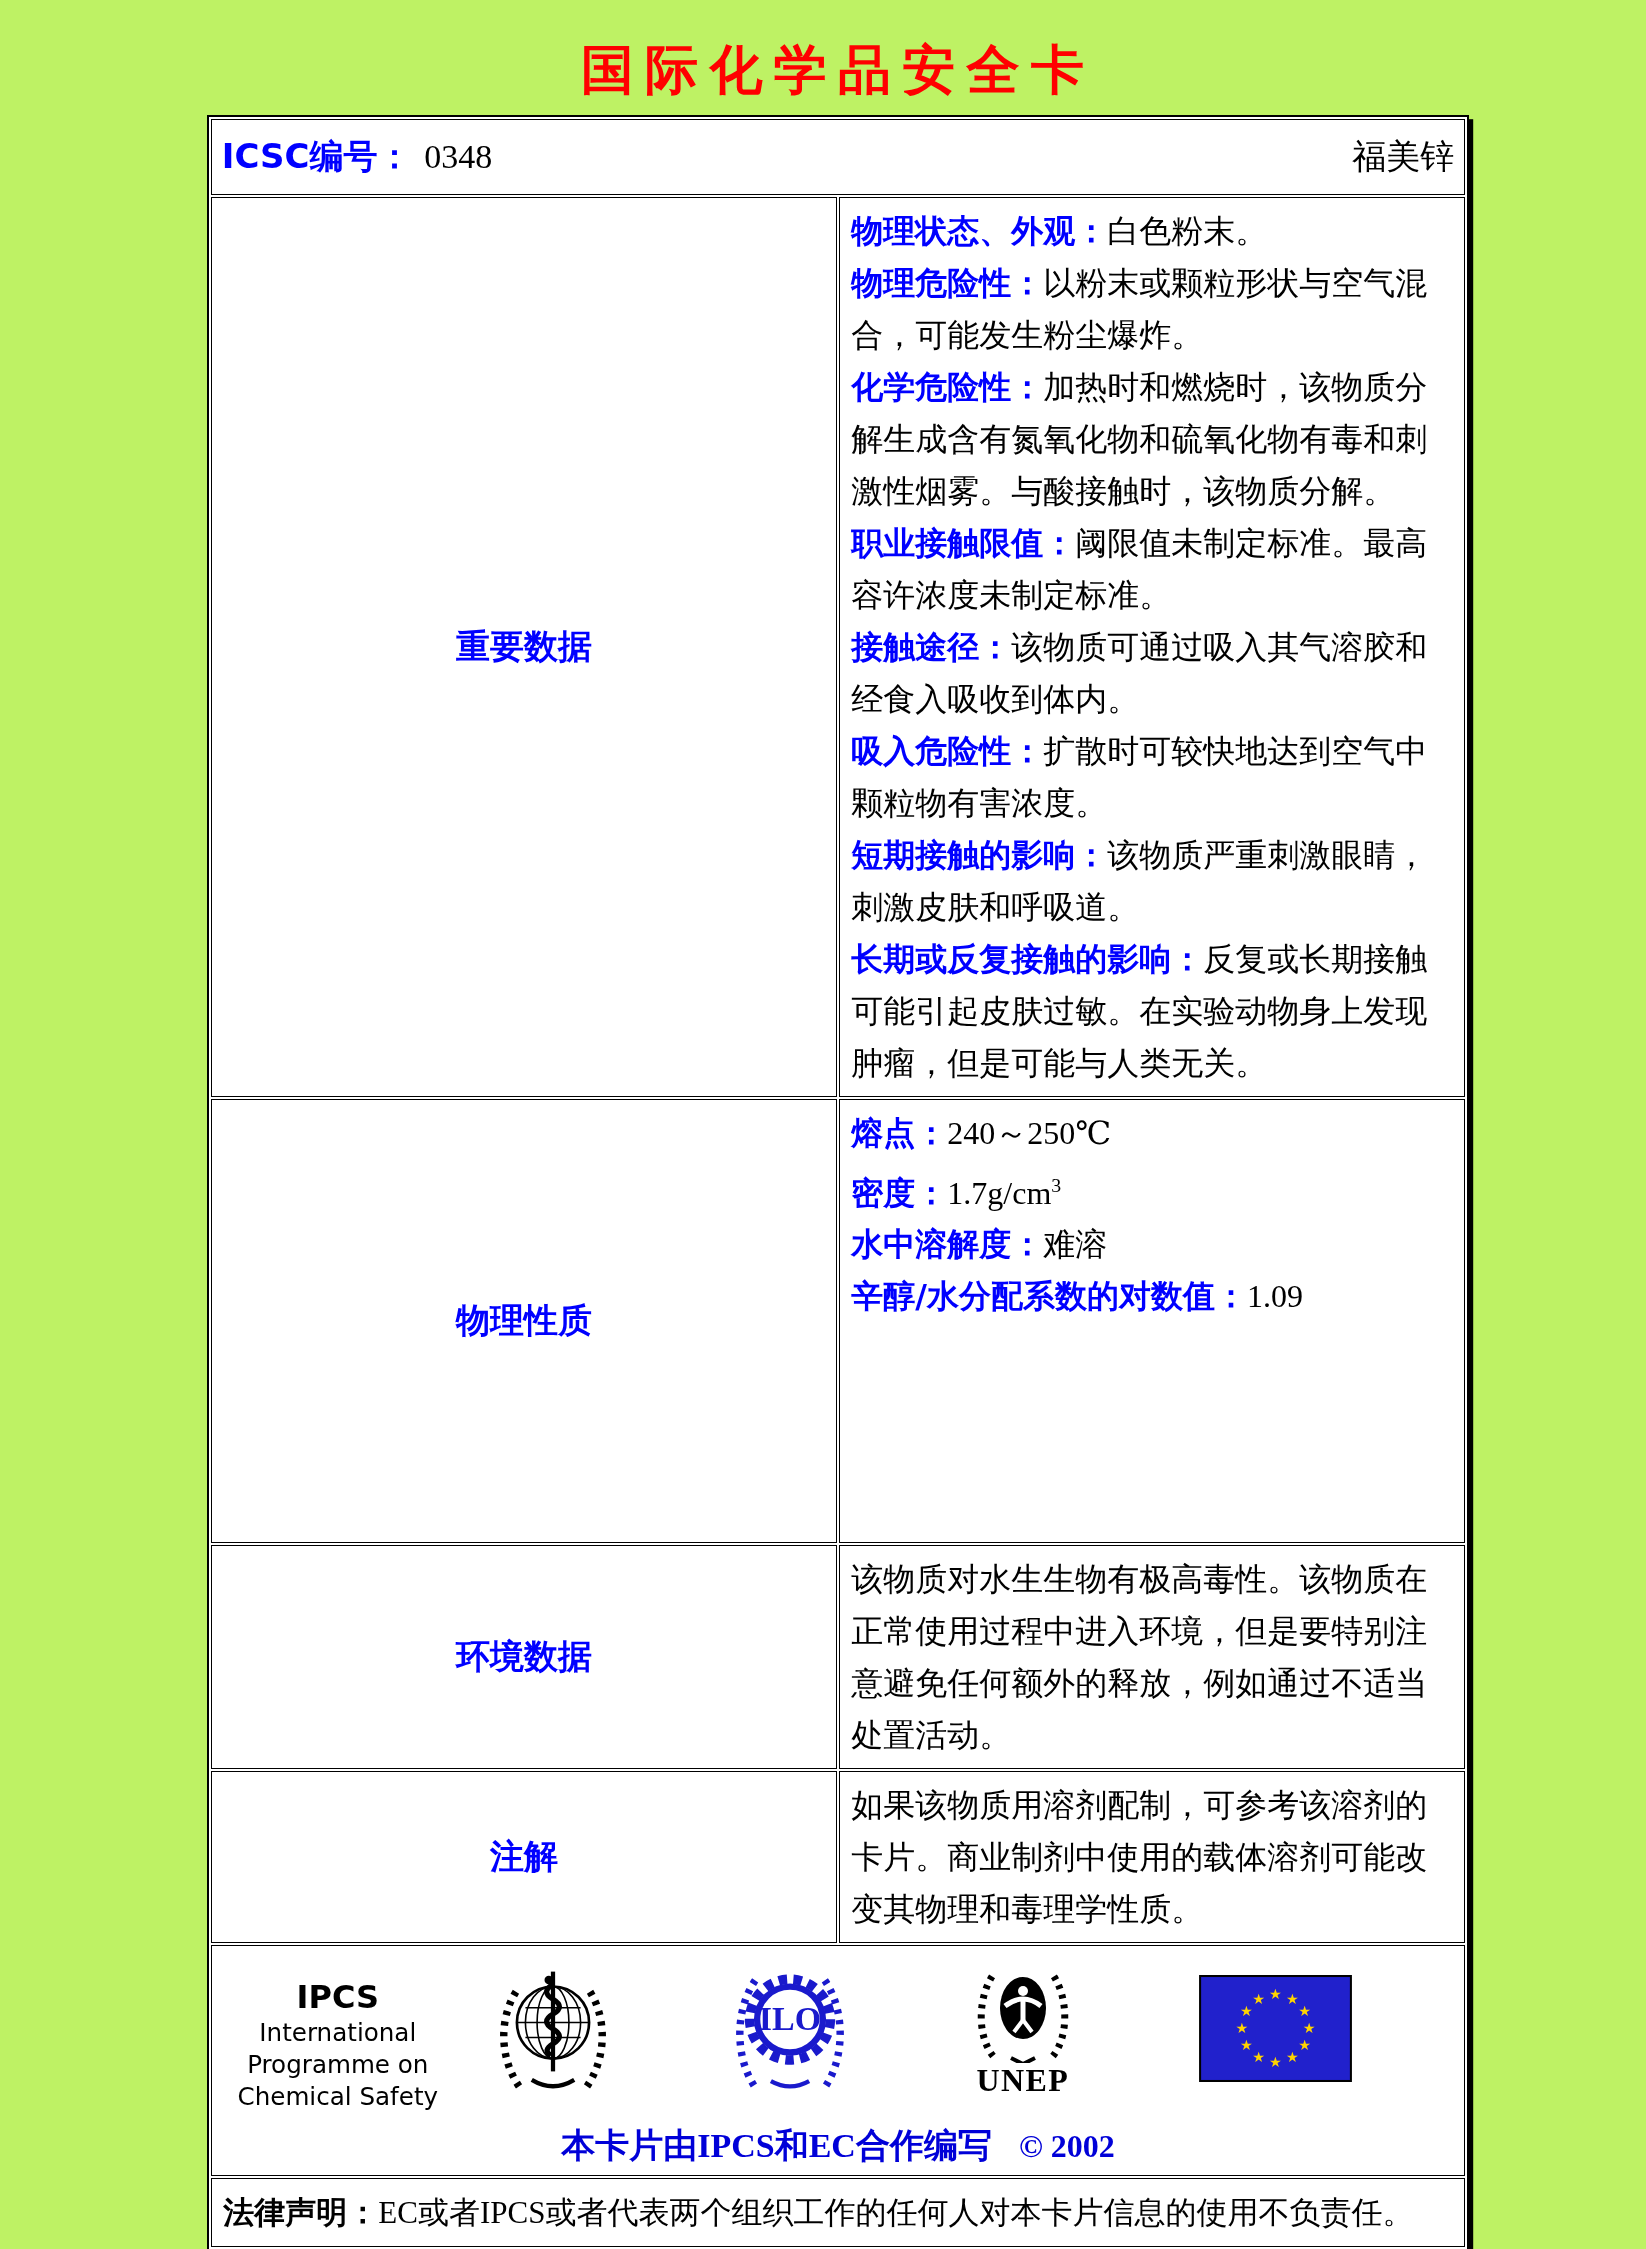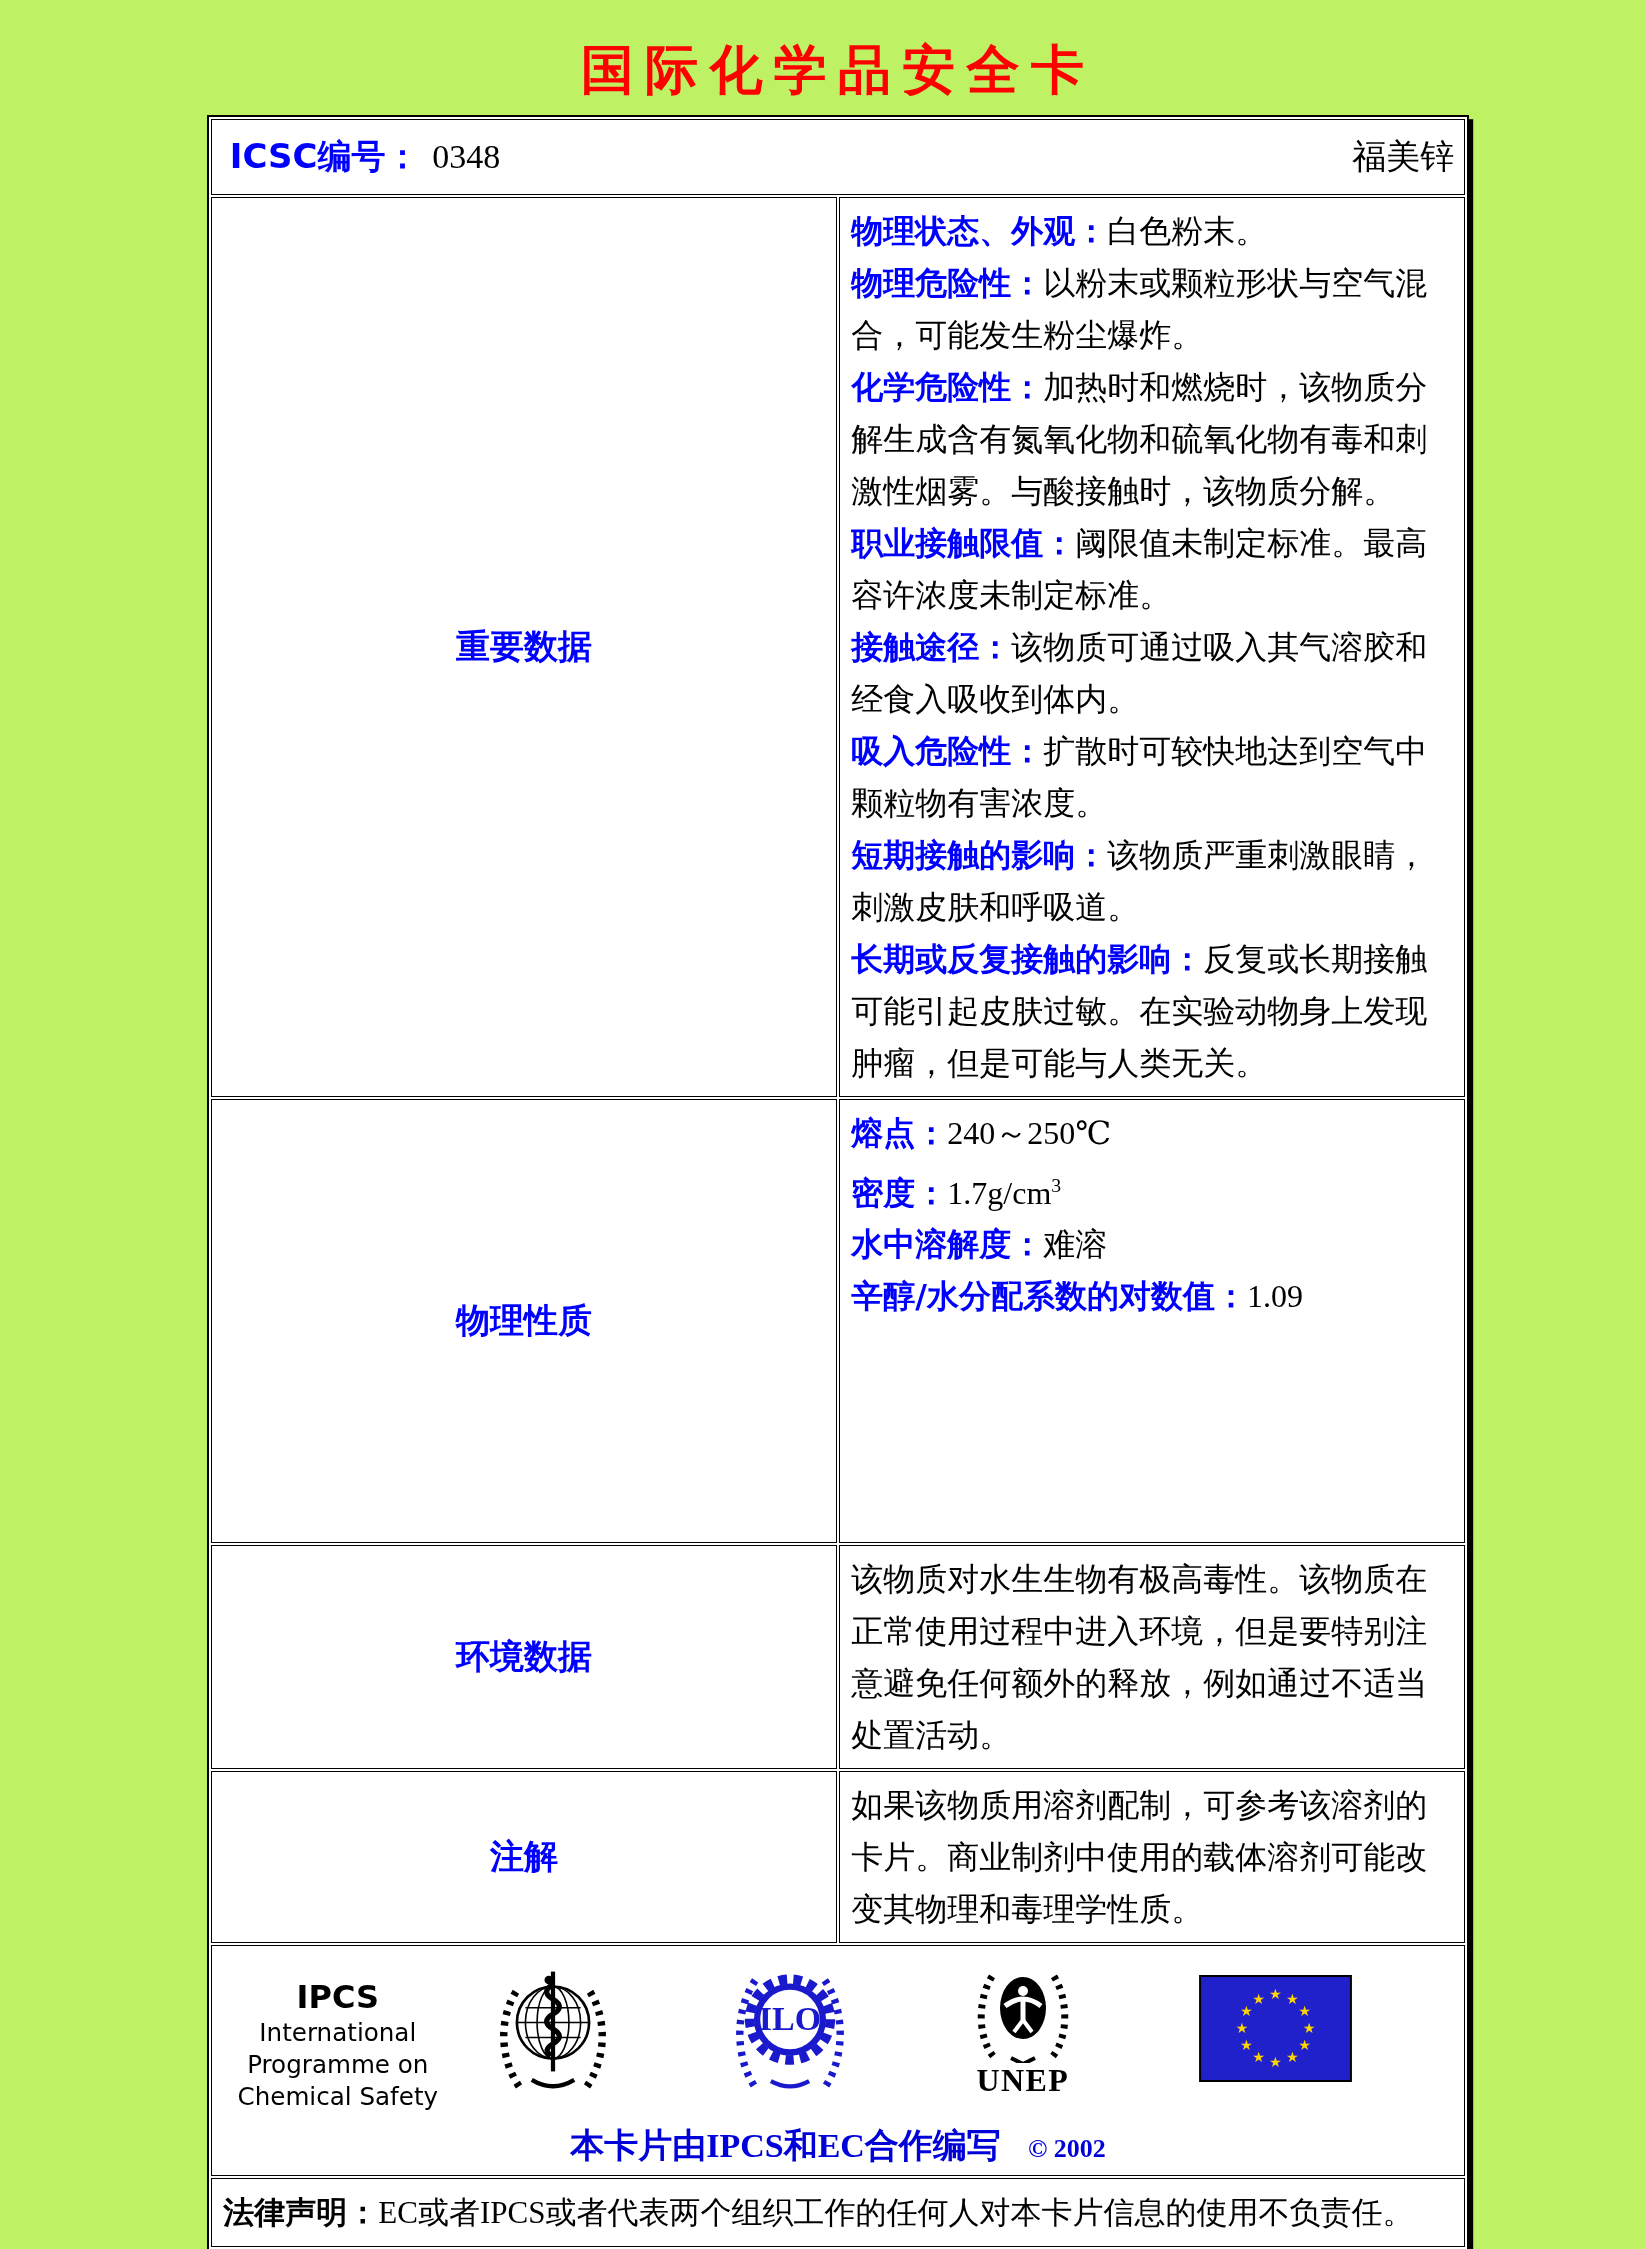--- a/index.html
+++ b/index.html
@@ -50,21 +50,21 @@
     vertical-align:middle;
     text-align:center;
     font-family:var(--sans);
     font-weight:bold;
     font-size:34px;
     color:var(--blue);
     padding:4px;
   }
   td.content{padding:7px 11.3px;font-size:32px;line-height:52px;}
   .hdr-cell{height:76px;vertical-align:middle;padding:5.6px 9.8px;font-size:34px;}
-  .hdr-label{font-family:var(--sans);font-weight:bold;color:var(--blue);margin-left:8px;}
+  .hdr-label{font-family:var(--sans);font-weight:bold;color:var(--blue);}
   .hdr-num{font-family:var(--serif);margin-left:12.7px;text-align:right;}
   .chem-name{float:right;font-family:var(--serif);}
   .lbl{font-family:var(--sans);font-weight:bold;color:var(--blue);}
   .txt{font-family:var(--serif);color:#000;}
   .tall-important{height:774px;margin-top:28px;}
   .tall-physical{height:444px;line-height:46px;margin-left:48px;}
   .h-env{height:102px;line-height:55px;}
   .h-notes{height:102px;line-height:52px;}
   .h-add{height:46px;line-height:37px;padding-top:5.6px;padding-bottom:4.2px;}
   .h-legal{height:63px;line-height:39px;padding-top:9.8px;}
@@ -82,21 +82,21 @@
   .unep-text{font-family:var(--serif);font-weight:bold;font-size:32px;line-height:31px;letter-spacing:1.4px;}
   .logo-eu{margin-left:116px;margin-top:17px;}
   .caption-line{
     text-align:center;
     margin-top:9.8px;
     font-family:var(--serif);
     font-weight:bold;
     font-size:34px;
     color:var(--caption-blue);
   }
-  .copyright{font-size:26px;margin-left:27px;}
+  .copyright{font-size:32px;margin-left:27px;}
   .legal-label{font-family:var(--sans);font-weight:bold;color:#000;font-size:31px;}
   .legal-text{font-size:31px;}
   .add-label,.add-value{font-size:32px;}
 </style>
 </head>
 <body>
 
 <div class="page">
 
   <h1 class="title">国际化学品安全卡</h1>

